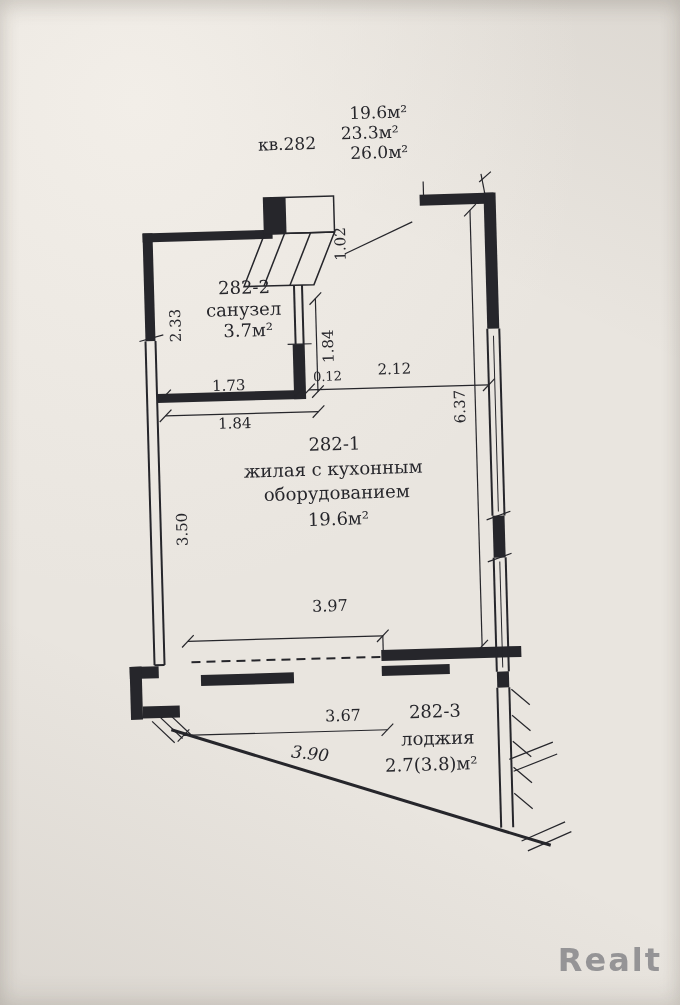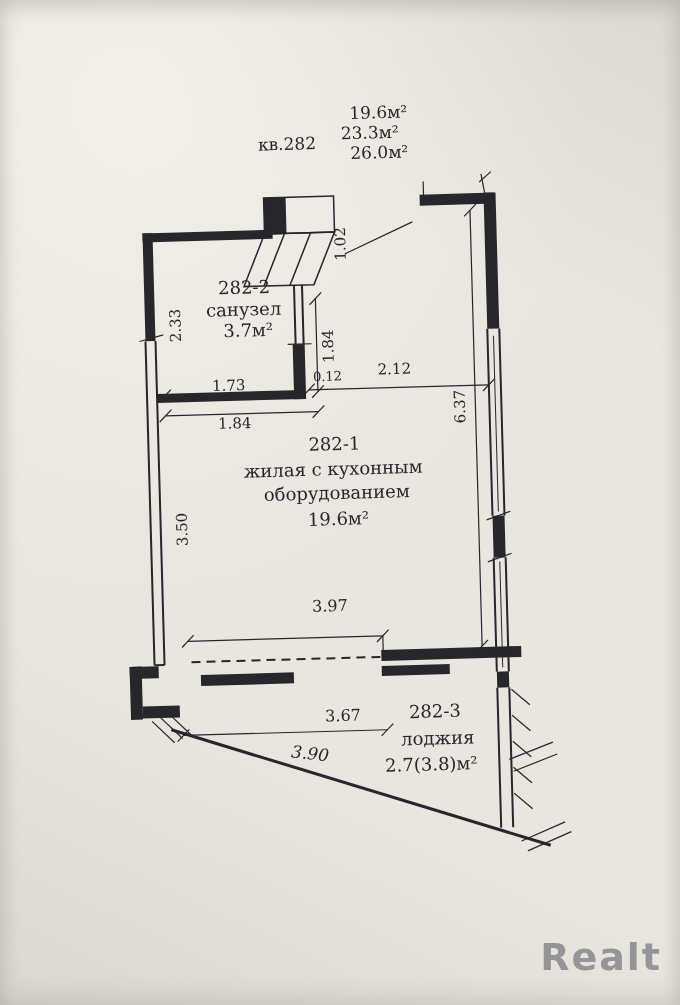--- a/index.html
+++ b/index.html
@@ -28,21 +28,21 @@
     white-space:nowrap;
     line-height:1;
   }
   .lbl.v{ transform:translate(-50%,-50%) rotate(-90deg); }
   .s13{font-size:13px;} .s15{font-size:15px;} .s16{font-size:16px;}
   .s17{font-size:17px;} .s18{font-size:18px;}
   .ital{font-style:italic; transform:translate(-50%,-50%) rotate(8deg);}
   .watermark{
     position:absolute; right:18px; bottom:26px;
     font-family:"DejaVu Sans", sans-serif;
-    font-weight:700; font-size:38px; letter-spacing:2px;
+    font-weight:700; font-size:32px; letter-spacing:2px;
     color:#87878a; opacity:.85;
   }
 </style>
 </head>
 <body>
 
 <div class="photo">
   <div class="tilt">
 
     <svg width="680" height="1005" viewBox="0 0 680 1005">

